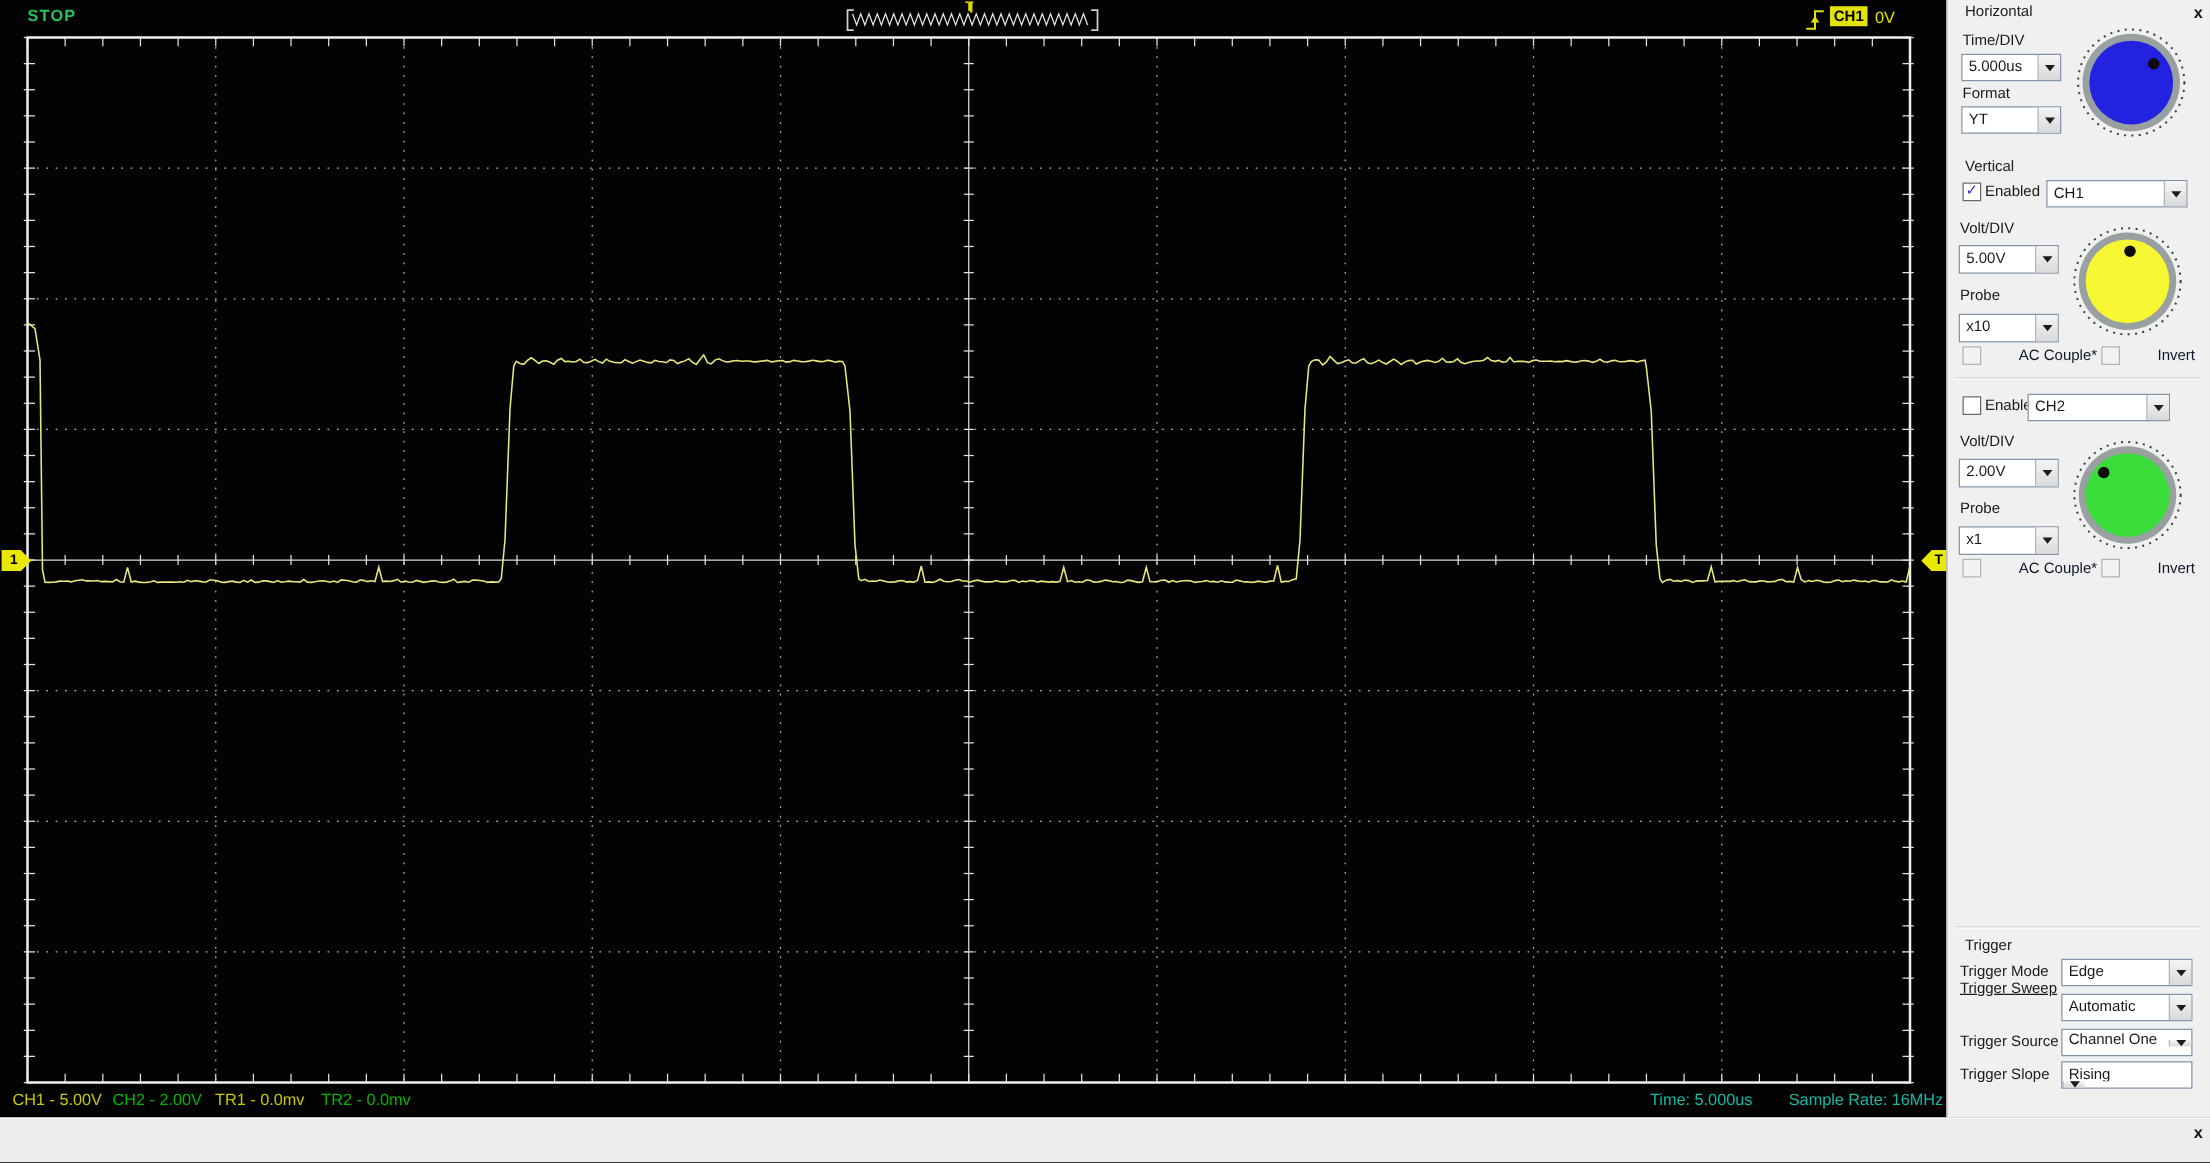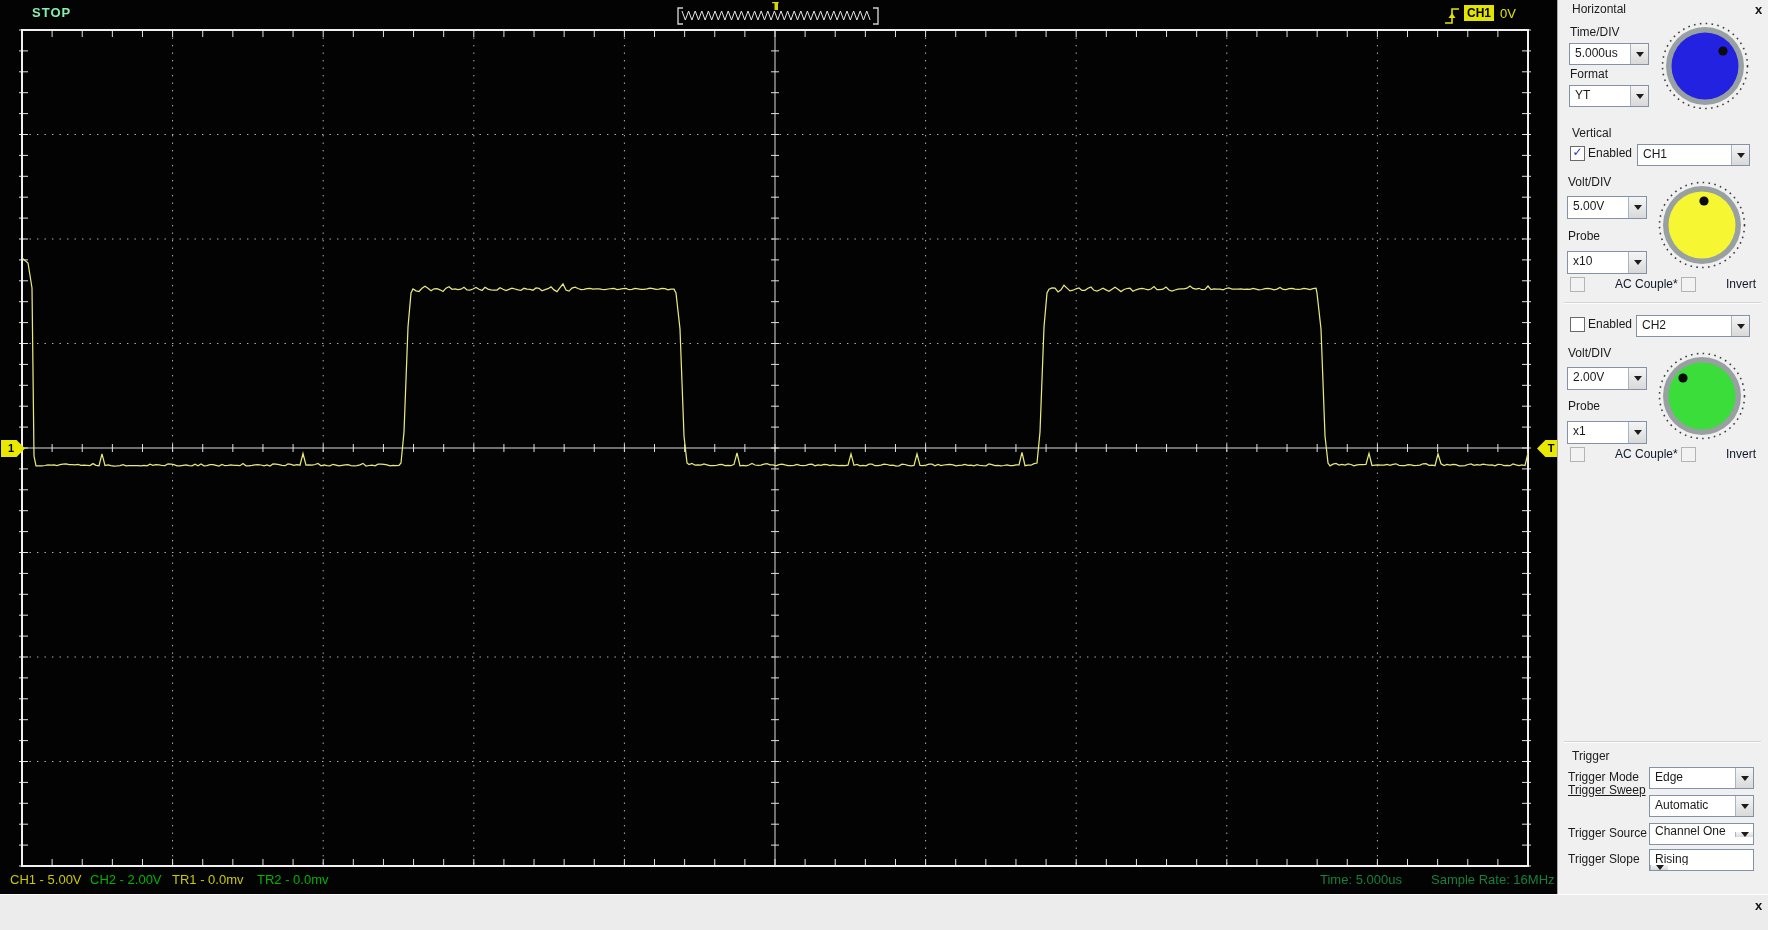--- a/index.html
+++ b/index.html
@@ -2,31 +2,31 @@
 <html><head>
 <meta charset="utf-8">
 <style>
   html,body{margin:0;padding:0;background:#000;}
   #app{position:relative;width:1768px;height:930px;background:#050505;overflow:hidden;
        font-family:"Liberation Sans","DejaVu Sans",sans-serif;}
   
   #scope{position:absolute;left:0;top:0;width:1557px;height:894px;background:#030303;}
   #scope-svg{position:absolute;left:0;top:0;}
   .scope-text{position:absolute;font-size:13px;white-space:nowrap;}
-  #stop-label{left:32px;top:5px;font-weight:bold;color:#86efac;letter-spacing:1px;}
+  #stop-label{left:22px;top:5px;font-weight:bold;color:#22c55e;letter-spacing:1px;}
   #trig-ch-badge{left:1464px;top:5px;width:30px;height:16px;background:#e3e300;color:#000;
       font-weight:bold;font-size:12px;text-align:center;line-height:16px;}
   #trig-level{left:1500px;top:6px;color:#e3e300;font-size:13px;}
   #preview-t{left:772px;top:0px;color:#d9d900;font-weight:bold;font-size:11px;}
   .marker{position:absolute;width:20px;height:17px;background:#e8e800;color:#000;
       font-size:11px;font-weight:bold;line-height:17px;text-align:center;}
   #marker-ch1{left:1px;top:440px;clip-path:polygon(0 0,65% 0,100% 50%,65% 100%,0 100%);padding-right:4px;}
   #marker-trig{left:1537px;top:440px;clip-path:polygon(35% 0,100% 0,100% 100%,35% 100%,0 50%);padding-left:4px;}
   .sb{position:absolute;top:872px;font-size:13px;white-space:nowrap;}
-  .sb.yellow{color:#c9c900;} .sb.green{color:#00b400;} .sb.red{color:#15803d;}
+  .sb.yellow{color:#c9c900;} .sb.green{color:#00b400;} .sb.red{color:#14b8a6;}
   
   #panel{position:absolute;left:1557px;top:0;width:211px;height:894px;background:#f0f0f0;
       border-left:1px solid #a8a8a8;font-size:12px;color:#1a1a1a;}
   .plabel{position:absolute;white-space:nowrap;}
   .gtitle{position:absolute;white-space:nowrap;color:#202020;}
   .sep{position:absolute;left:6px;width:197px;border-top:1px solid #d4d4d4;border-bottom:1px solid #fdfdfd;}
   .closex{position:absolute;font-weight:bold;font-size:13px;color:#111;cursor:default;}
   .dd{position:absolute;background:#fff;border:1px solid #8393a7;display:flex;align-items:stretch;}
   .dd .val{flex:1;padding:2px 0 8px 5px;font-size:12px;white-space:nowrap;overflow:hidden;}
   .dd .btn{width:17px;background:linear-gradient(#f5f5f5,#d9d9d9);border-left:1px solid #a9b4c4;
@@ -435,21 +435,21 @@
         </svg></div>
     <div class="cb disabled" style="left:12px;top:277px;"></div>
     <div class="plabel dim" style="left:30px;top:277px;">AC Couple*</div>
     <div class="cb disabled" style="left:123px;top:277px;"></div>
     <div class="plabel dim" style="left:141px;top:277px;">Invert</div>
 
     <div class="sep" style="top:302px;"></div>
 
     <div class="cb" style="left:12px;top:317px;"></div>
     <div class="plabel" style="left:30px;top:317px;">Enabled</div>
-    <div class="dd" style="left:78px;top:315px;width:112px;height:20px;">
+    <div class="dd" style="left:64px;top:315px;width:112px;height:20px;">
       <span class="val">CH2</span>
       <span class="btn">
           <span class="arrow"></span>
         </span>
     </div>
     <div class="plabel" style="left:10px;top:346px;">Volt/DIV</div>
     <div class="dd" style="left:9px;top:367px;width:78px;height:21px;">
       <span class="val">2.00V</span>
       <span class="btn">
           <span class="arrow"></span>

